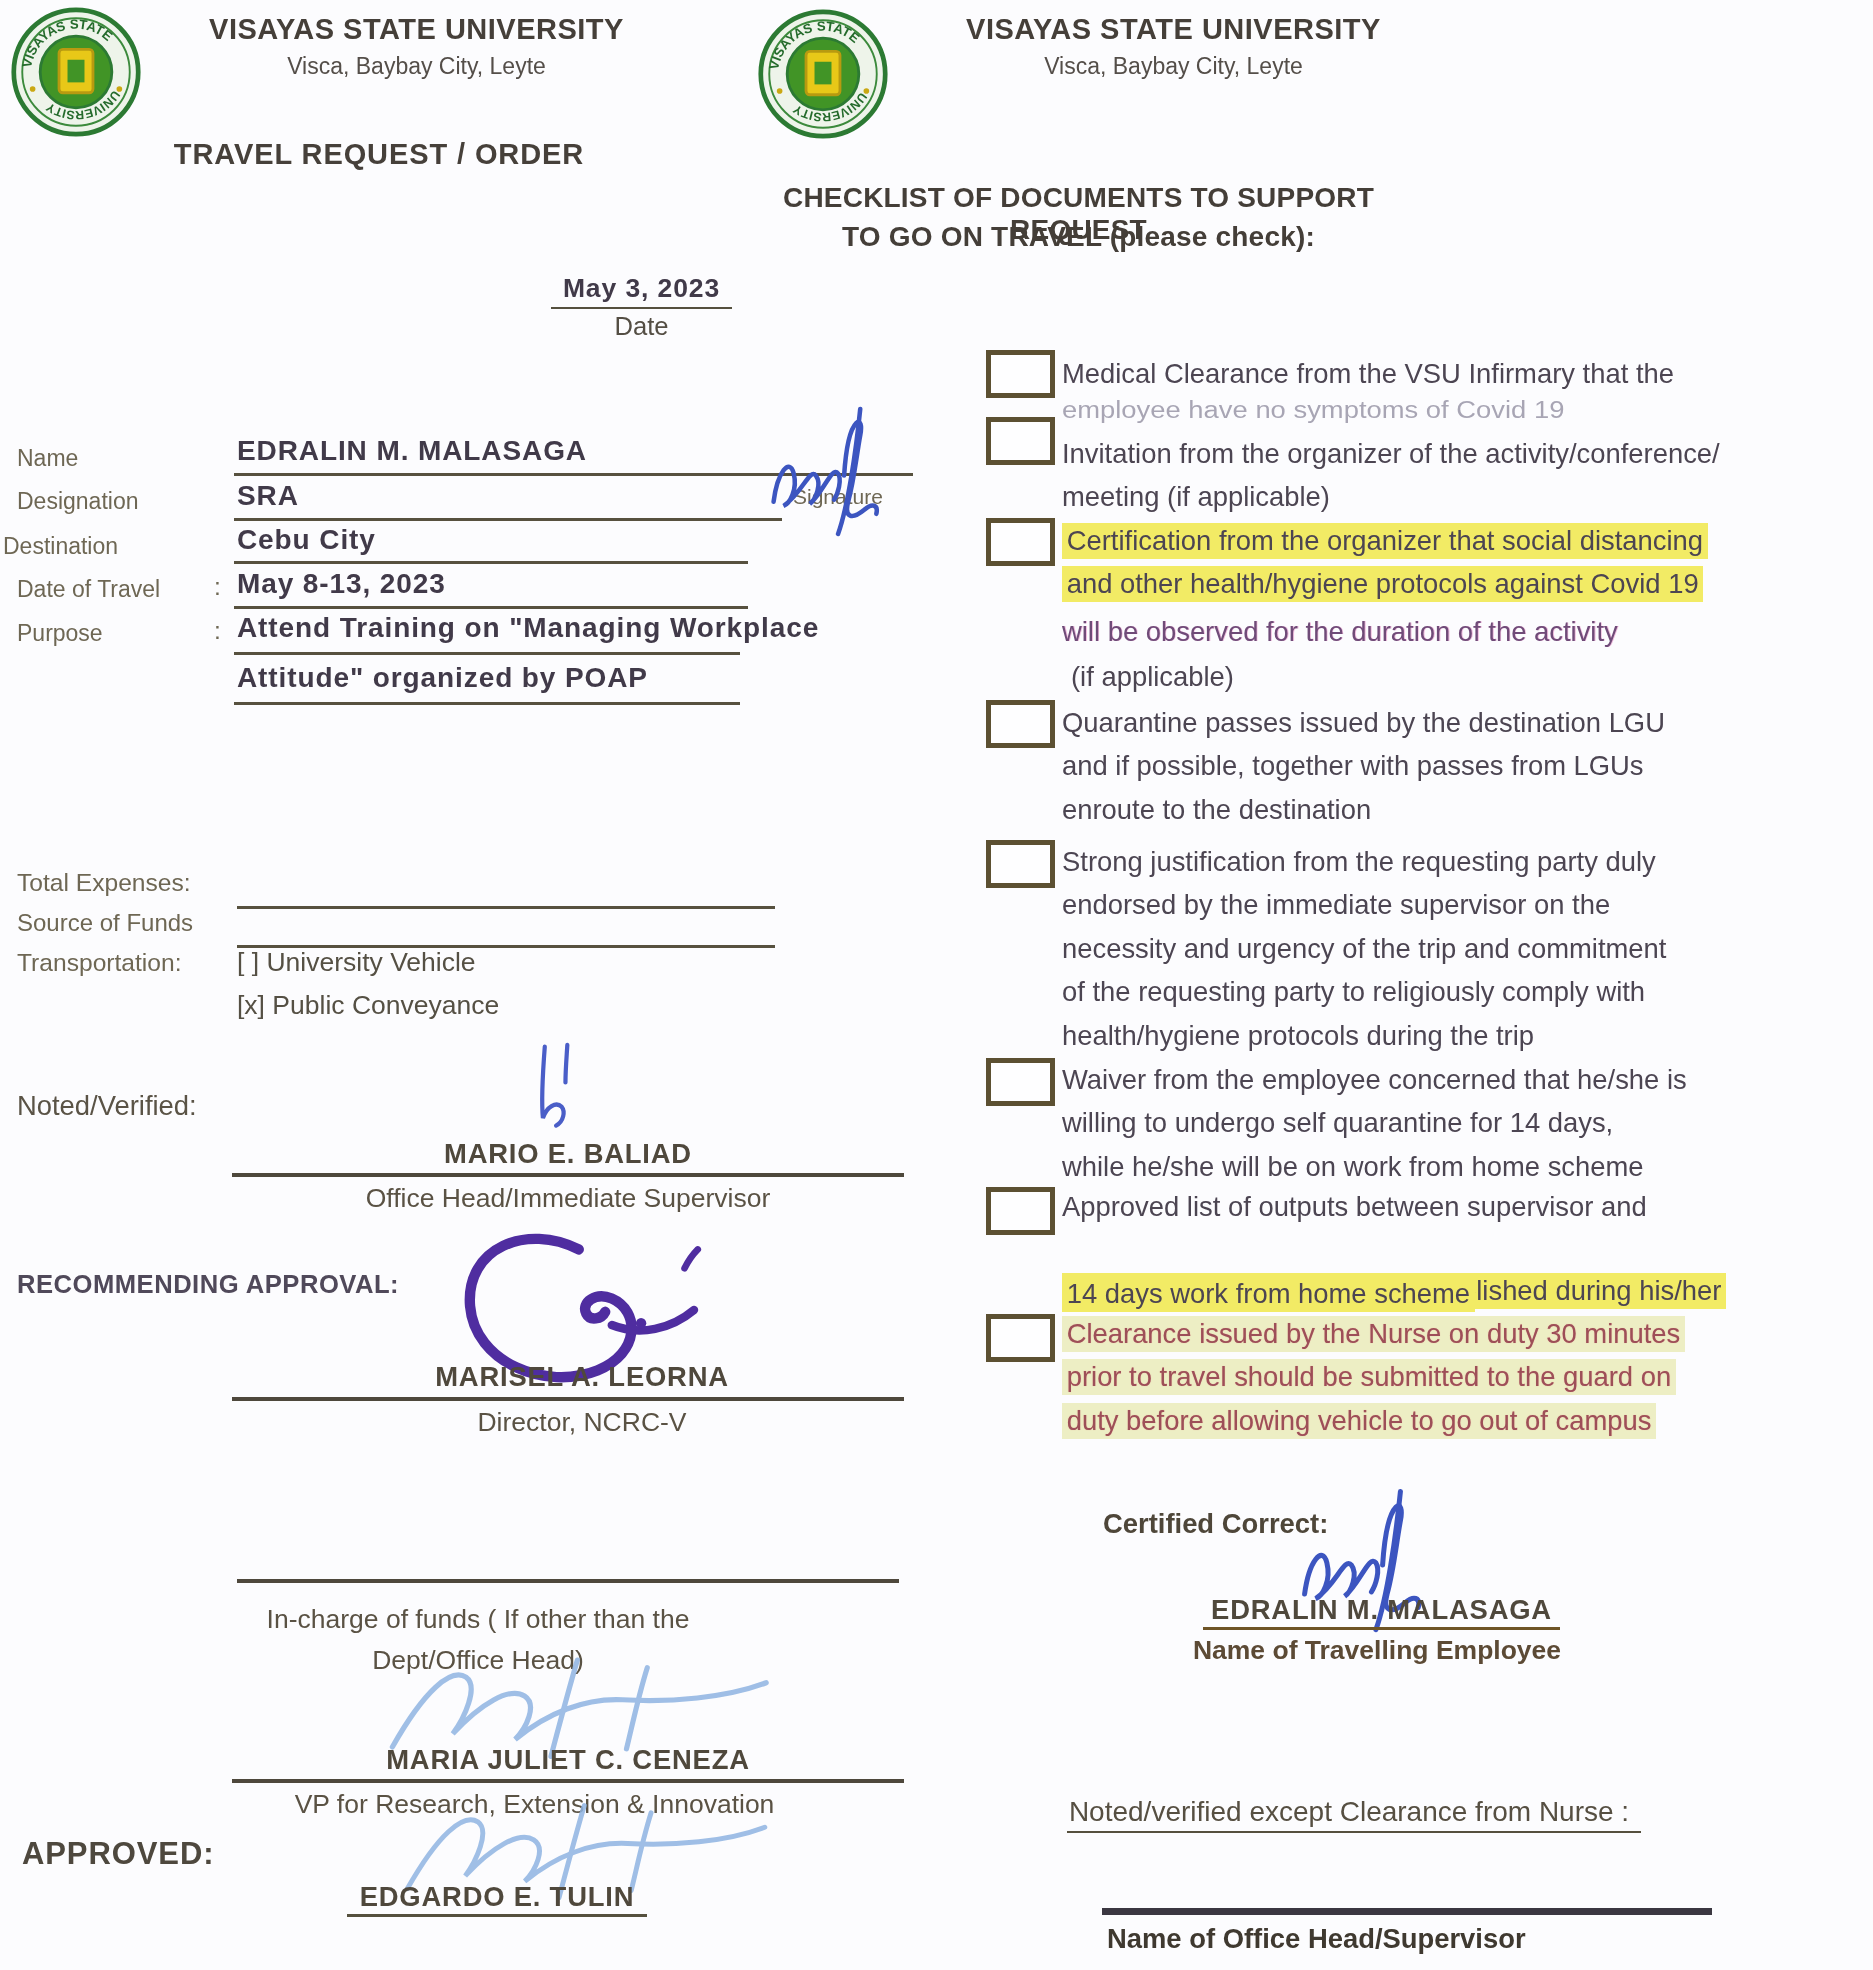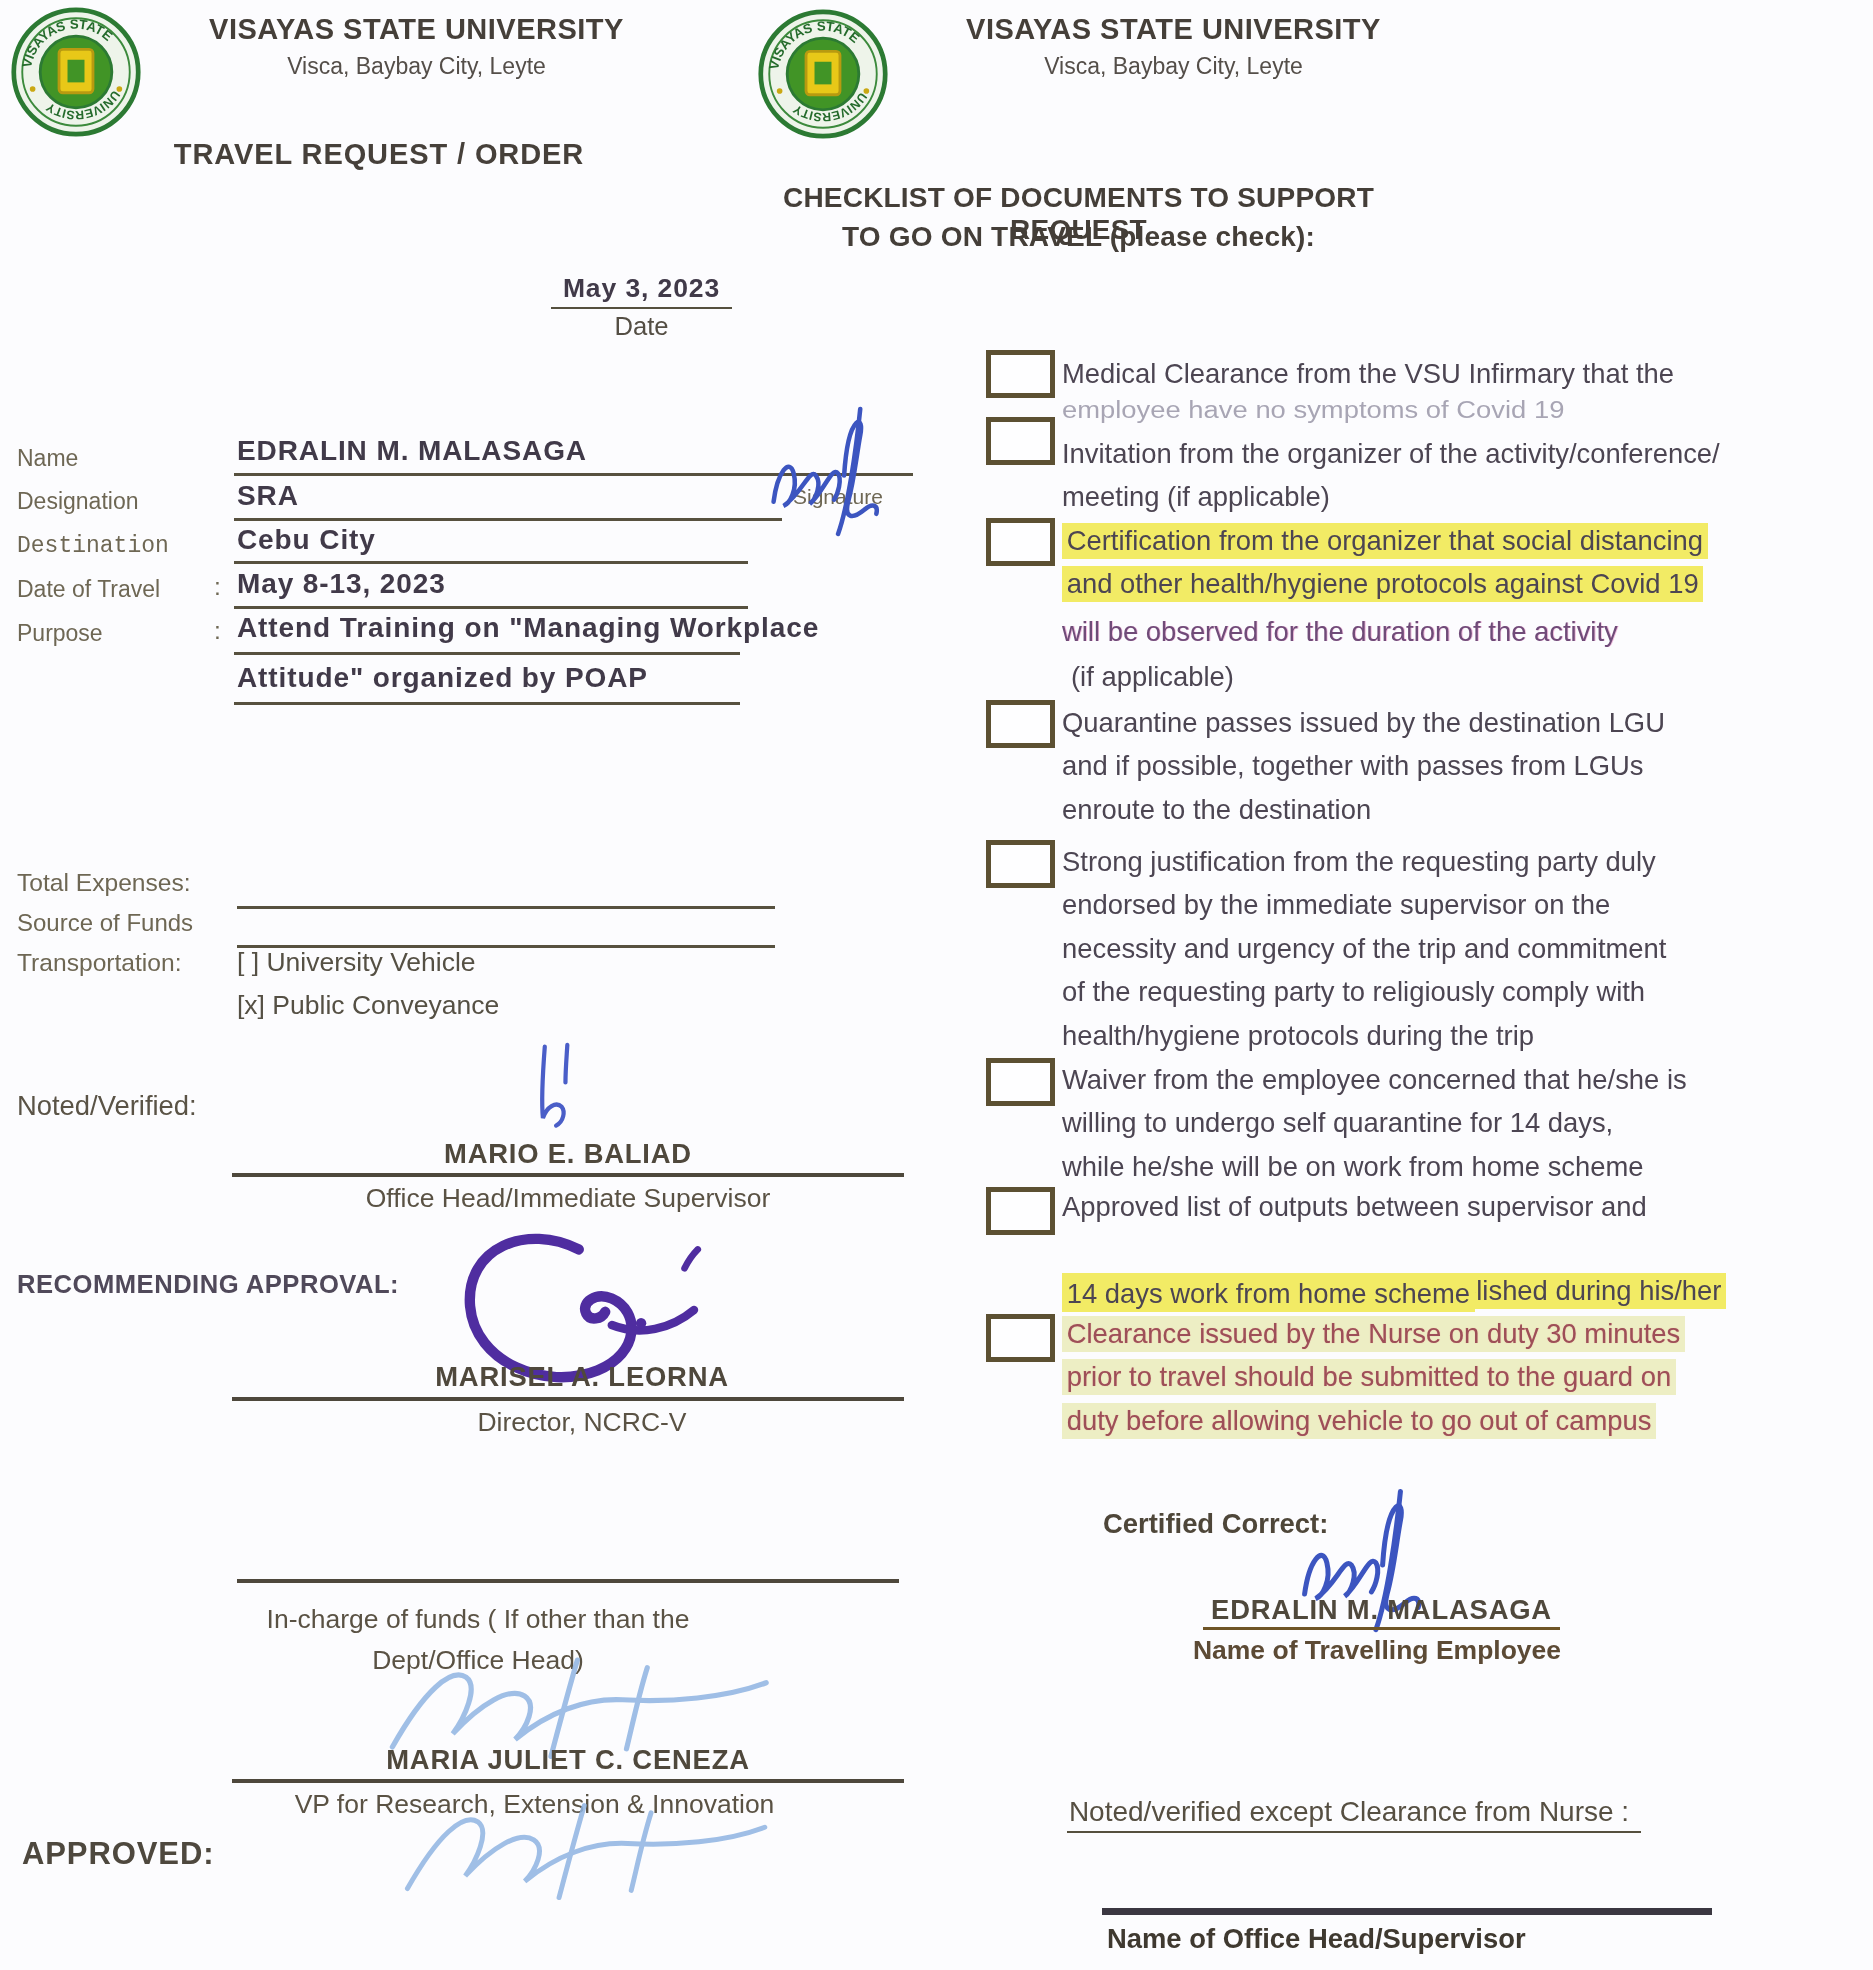--- a/index.html
+++ b/index.html
@@ -90,21 +90,21 @@
       <path d="M14,96 C18,66 30,52 34,68 C38,84 30,98 24,100 C42,88 50,62 56,70 C62,78 56,94 50,98 C64,86 72,60 78,68 C82,74 78,88 74,94"></path>
       <path d="M84,70 C86,40 90,24 96,18 C100,14 102,20 100,30 C96,52 94,74 88,96 C84,112 92,114 104,104 C112,97 118,99 116,108"></path>
       <path d="M100,4 C96,44 88,100 78,128"></path>
     </g>
   </svg>
 
   <div class="abs lbl" style="left:17px;top:488px;">Designation</div>
   <div class="abs val" style="left:237px;top:480px;">SRA</div>
   <div class="rule" style="left:234px;top:518px;width:548px;"></div>
 
-  <div class="abs lbl" style="left:17px;top:533px;font-family:Liberation Mono, monospace;">Destination</div>
+  <div class="abs lbl" style="left:3px;top:533px;">Destination</div>
   <div class="abs val" style="left:237px;top:524px;">Cebu City</div>
   <div class="rule" style="left:234px;top:561px;width:514px;"></div>
 
   <div class="abs lbl" style="left:17px;top:576px;">Date of Travel</div>
   <div class="abs colon" style="left:214px;top:573px;">:</div>
   <div class="abs val" style="left:237px;top:568px;">May 8-13, 2023</div>
   <div class="rule" style="left:234px;top:606px;width:514px;"></div>
 
   <div class="abs lbl" style="left:17px;top:620px;">Purpose</div>
   <div class="abs colon" style="left:214px;top:617px;">:</div>
@@ -161,20 +161,23 @@
   <div class="abs ctr per-title" style="left:151px;top:1789px;width:767px;">VP for Research, Extension &amp; Innovation</div>
 
   <div class="abs approved" style="left:22px;top:1836px;">APPROVED:</div>
   <svg class="sig" style="left:393px;top:1779px;" width="379" height="137" viewBox="0 0 420 125">
     <g fill="none" stroke="#8fb4e2" stroke-width="5.5" stroke-linecap="round" opacity=".85">
       <path d="M16,108 C50,48 78,24 94,34 C108,44 92,78 80,94 C110,62 140,44 156,54 C170,63 158,88 146,100 C180,72 220,56 260,58 C310,61 370,56 412,40"></path>
       <path d="M212,16 C202,50 192,88 184,118"></path>
       <path d="M286,24 C276,56 270,86 264,110"></path>
     </g>
   </svg>
+  <div class="abs ctr" style="left:232px;top:1881px;width:530px;">
+    <span class="per-name uline">EDGARDO E. TULIN</span>
+  </div>
 
   <svg class="abs" style="left:757px;top:7.6px;" width="132" height="132" viewBox="0 0 140 140">
     <circle cx="70" cy="70" r="66" fill="#eef4ea" stroke="#2c7a33" stroke-width="5"></circle>
     <circle cx="70" cy="70" r="57" fill="none" stroke="#3c8a3c" stroke-width="2"></circle>
     <circle cx="70" cy="70" r="38" fill="#419426" stroke="#2c7a33" stroke-width="3"></circle>
     <rect x="52" y="46" width="36" height="46" rx="4" fill="#e8c818" stroke="#b89a10" stroke-width="3"></rect>
     <rect x="60" y="56" width="20" height="26" fill="#419426" stroke="#e8c818" stroke-width="2"></rect>
     <defs>
       <path id="arcT2" d="M 22,72 A 48,48 0 0 1 118,72"></path>
       <path id="arcB2" d="M 116,74 A 47,47 0 0 1 24,74"></path>

